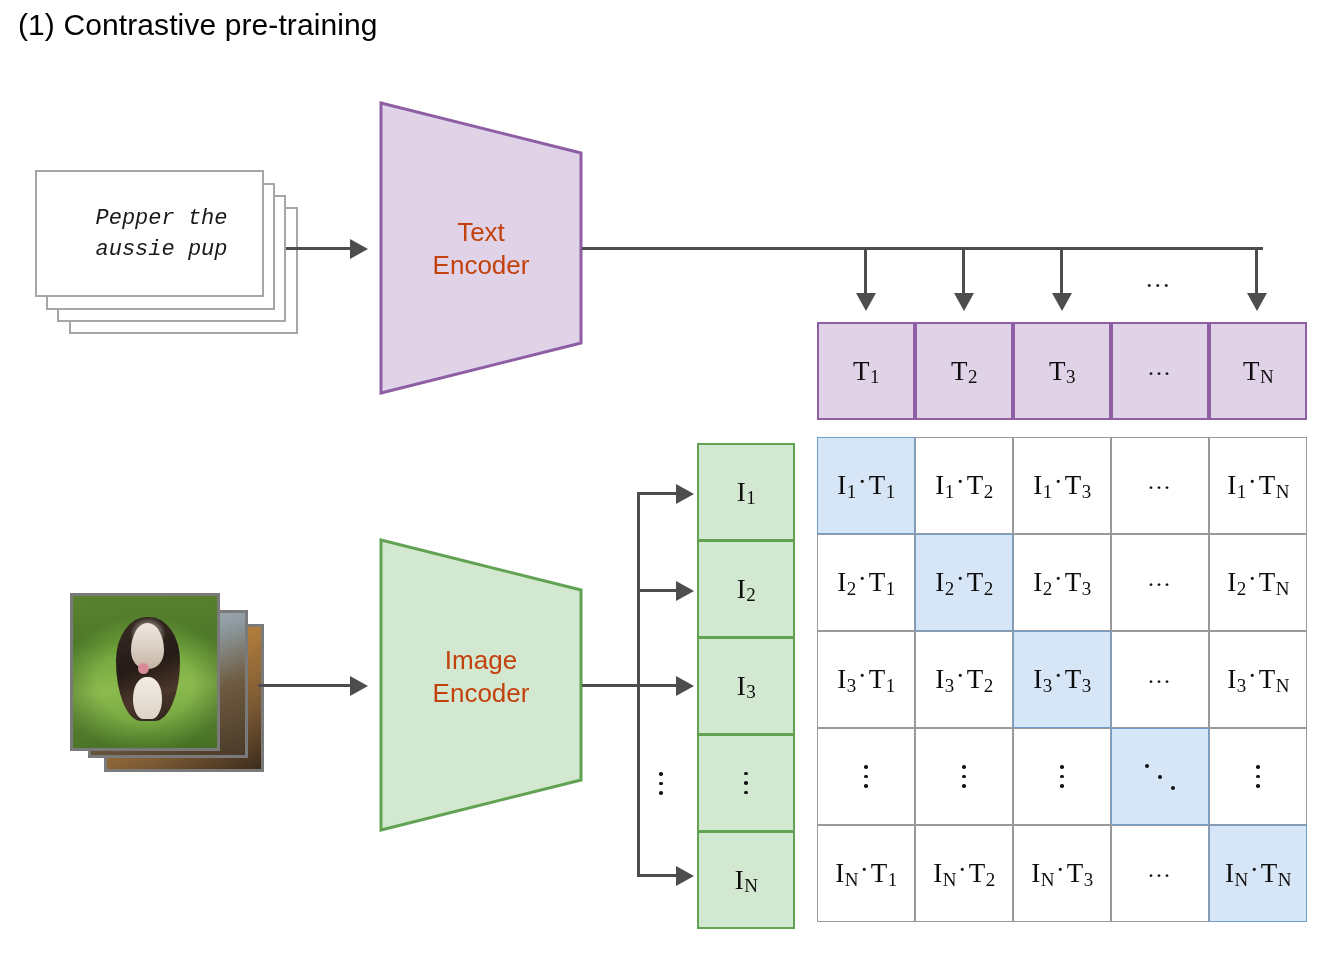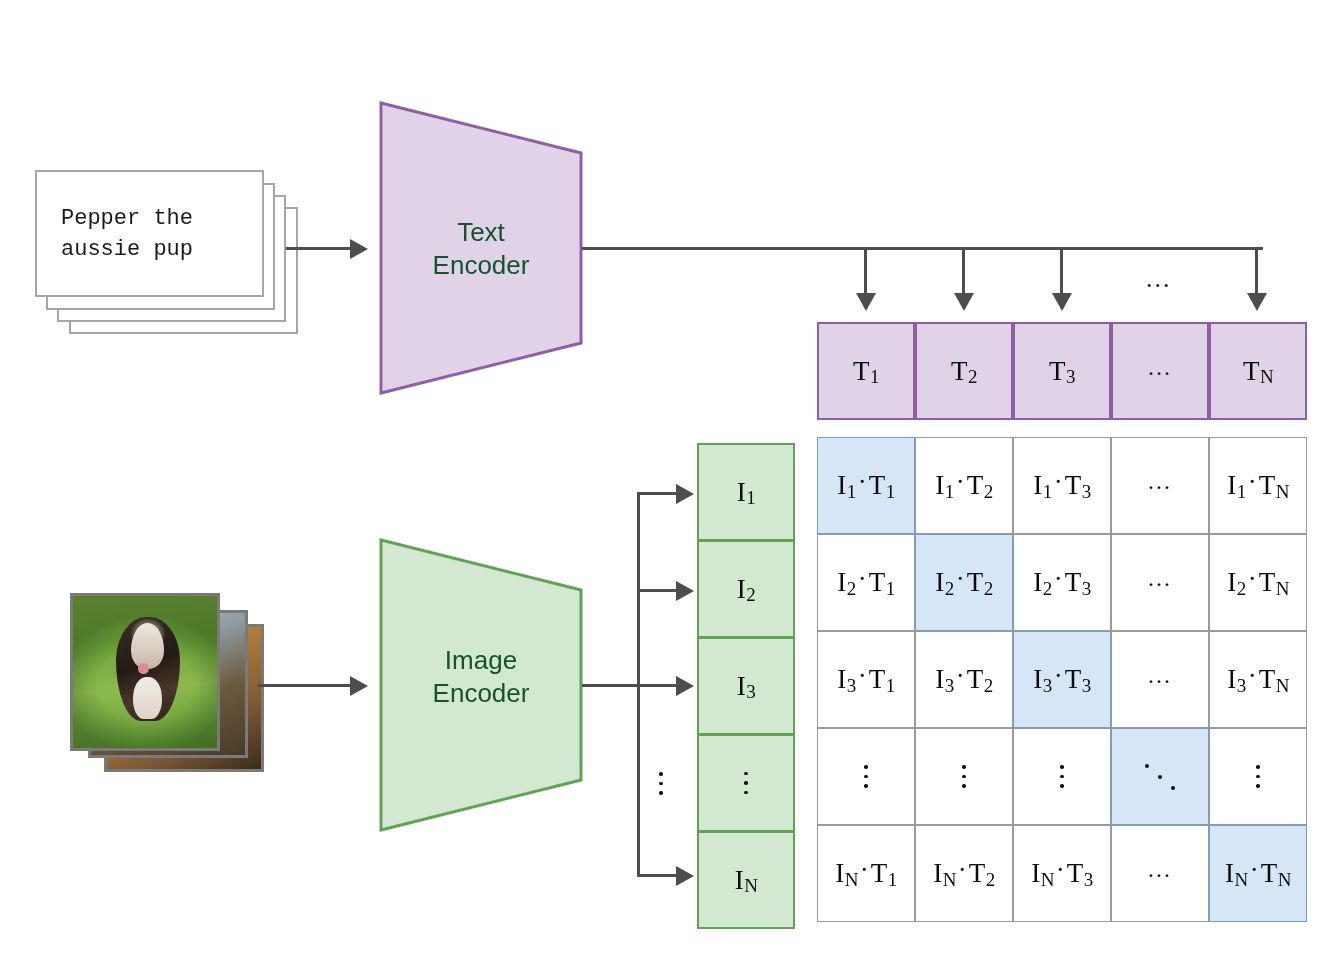--- a/index.html
+++ b/index.html
@@ -17,21 +17,21 @@
     font-size:30px;color:#000;letter-spacing:0.1px;
     font-family:"Liberation Sans", sans-serif;
     white-space:nowrap;
   }
 
   
   .card{
     position:absolute;background:#fff;border:2px solid #a6a6a6;box-sizing:border-box;
   }
   .card-top{
-    display:flex;align-items:center;justify-content:flex-start;
+    display:flex;align-items:center;justify-content:center;font-style:italic;
   }
   .card-text{
     font-family:"Liberation Mono","DejaVu Sans Mono",monospace;
     font-size:22px;line-height:31px;color:#1a1a1a;
     padding-left:24px;white-space:pre;
   }
 
   
   .photo{
     position:absolute;box-sizing:border-box;border:3px solid #7a7a7a;overflow:hidden;
@@ -64,21 +64,21 @@
   }
   .ph-b{ background:linear-gradient(160deg,#b9c4c9 0%,#8d9aa0 32%,#6e5a3f 62%,#4a3a28 100%); }
   .ph-c{ background:linear-gradient(150deg,#d9b45e 0%,#b07c3a 38%,#7c5a35 70%,#3c2c1c 100%); }
 
   
   .encoder{position:absolute;}
   .encoder svg{display:block;position:absolute;left:0;top:0;}
   .enc-label{
     position:absolute;left:0;right:0;
     text-align:center;
-    font-size:26px;line-height:33px;color:#14532d;
+    font-size:26px;line-height:33px;color:#c2410c;
     font-family:"Liberation Sans", sans-serif;
   }
 
   
   .cellbox{
     position:absolute;box-sizing:border-box;
     display:flex;align-items:center;justify-content:center;
     font-family:"Liberation Serif","DejaVu Serif",serif;
     font-size:27px;color:#0d0d0d;
   }
@@ -111,20 +111,21 @@
   .hdots-free{
     position:absolute;font-family:"Liberation Serif","DejaVu Serif",serif;
     font-size:26px;color:#111;letter-spacing:2px;
   }
 </style>
 </head>
 <body>
 
 <div id="stage">
 
+  <div class="title">(1) Contrastive pre-training</div>
 
   <div>
     <div class="card" style="left:69px;top:207px;width:229px;height:127px;"></div>
     <div class="card" style="left:57px;top:195px;width:229px;height:127px;"></div>
     <div class="card" style="left:46px;top:183px;width:229px;height:127px;"></div>
     <div class="card card-top" style="left:35px;top:170px;width:229px;height:127px;">
       <div class="card-text"><span>Pepper the</span><br><span>aussie pup</span></div>
     </div>
   </div>
 

